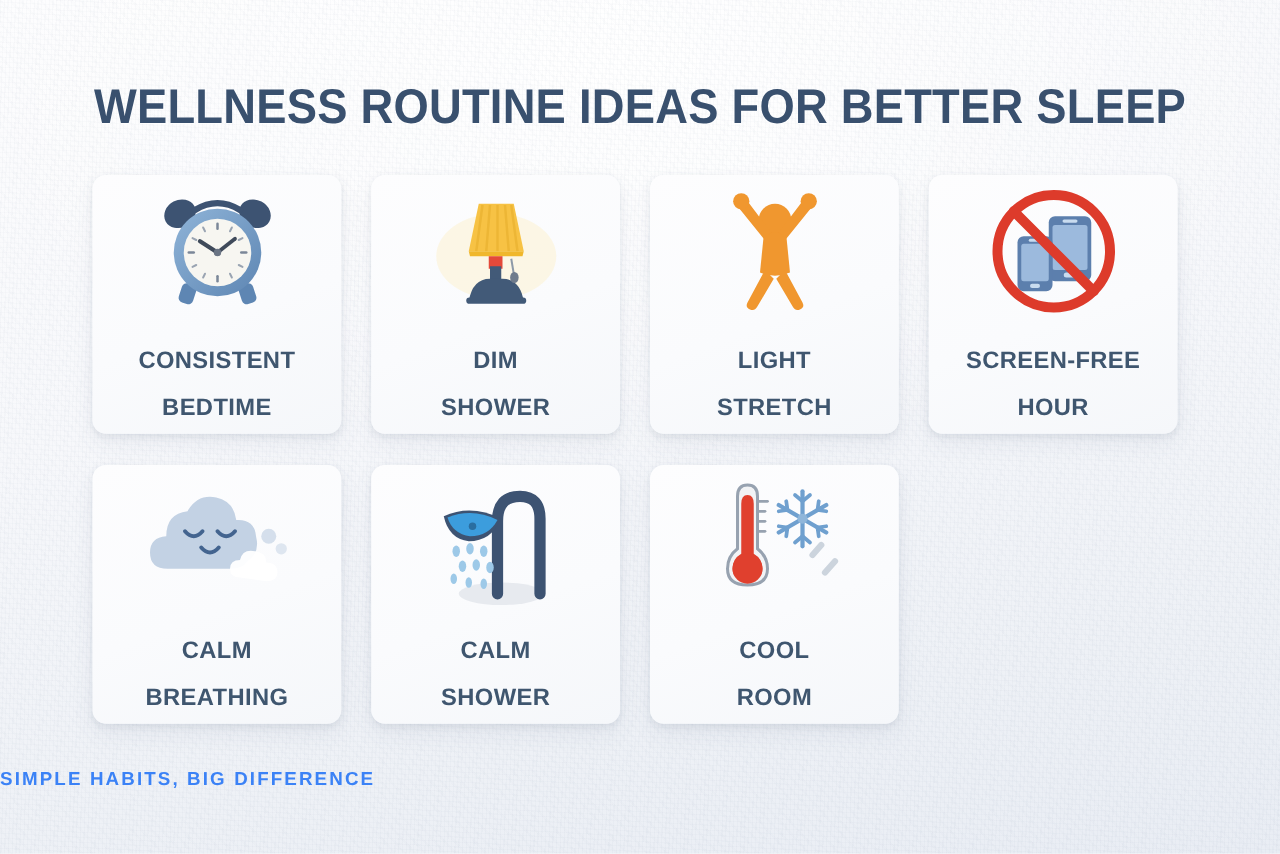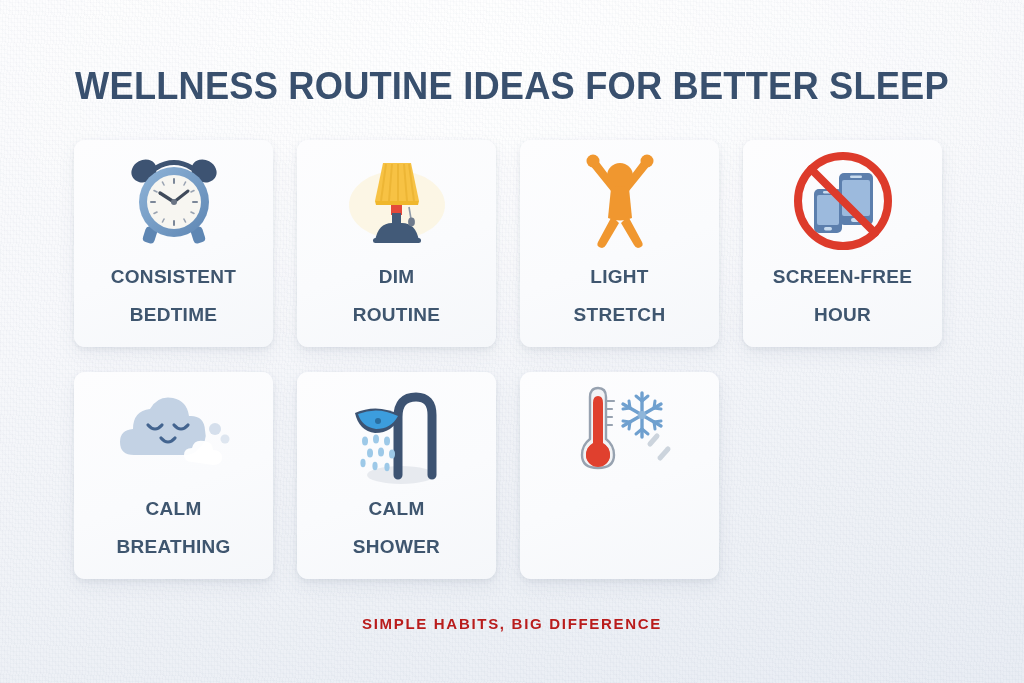--- a/index.html
+++ b/index.html
@@ -55,29 +55,29 @@
     height:116px;width:100%;
     display:flex;align-items:center;justify-content:center;
     padding-top:6px;box-sizing:border-box;
   }
   .icon-wrap svg{display:block;}
   .label{
     font-size:19px;line-height:38px;
     font-weight:600;letter-spacing:.3px;
     color:#3f566f;text-align:center;
     white-space:pre-line;
-    margin-top:2px;
+    margin-top:14px;
   }
 
   .footer{
     position:absolute;left:0;right:0;top:615px;
-    text-align:center;
+    text-align:left;
     font-size:15px;font-weight:700;
     letter-spacing:1.7px;
-    color:#b91c1c;
+    color:#3b82f6;
   }
 </style>
 </head>
 <body>
 
 <div class="texture"></div>
 
 <div class="stage">
 
   <div class="title">WELLNESS ROUTINE IDEAS FOR BETTER SLEEP</div>
@@ -140,21 +140,21 @@
           <path d="M30 52 L74 52 L73 56 L31 56 Z" fill="#f0b72c"></path>
           <rect x="46" y="56" width="11" height="10" fill="#e4493a"></rect>
           <rect x="47" y="64" width="9" height="22" fill="#425a78"></rect>
           <path d="M30 92 Q33 74 47 74 L57 74 Q71 74 74 92 Z" fill="#425a78"></path>
           <rect x="28" y="89" width="48" height="5" rx="2.5" fill="#425a78"></rect>
           <line x1="64" y1="58" x2="66" y2="70" stroke="#8d99a8" stroke-width="1.6"></line>
           <ellipse cx="66.5" cy="73" rx="3.4" ry="4.4" fill="#6f7b8c"></ellipse>
         </svg>
       </div>
       <div class="label">DIM
-ROUTINE</div>
+SHOWER</div>
     </div>
 
     <div class="card">
       <div class="icon-wrap">
         <svg width="100" height="102" viewBox="0 0 100 102">
           <g fill="#f0972f">
             <circle cx="50" cy="26" r="13"></circle>
             <path d="M41 38 Q50 34 59 38 L62 68 Q50 73 38 68 Z"></path>
             <path d="M41 41 L20 15 Q17 12 20.5 9 Q24 6 27 9.5 L47 36 Z"></path>
             <path d="M59 41 L80 15 Q83 12 79.5 9 Q76 6 73 9.5 L53 36 Z"></path>
@@ -262,19 +262,21 @@
                 <line x1="66" y1="41" x2="65" y2="48"></line>
             </g>
           </g>
           <circle cx="78" cy="34" r="4" fill="#8fb6da"></circle>
           <g stroke="#ccd4dd" stroke-width="5" stroke-linecap="round">
             <line x1="93" y1="55" x2="86" y2="63"></line>
             <line x1="104" y1="68" x2="96" y2="77"></line>
           </g>
         </svg>
       </div>
+      <div class="label">COOL
+ROOM</div>
     </div>
 
 
   </div>
 
   <div class="footer">SIMPLE HABITS, BIG DIFFERENCE</div>
 </div>
 
 </body></html>

